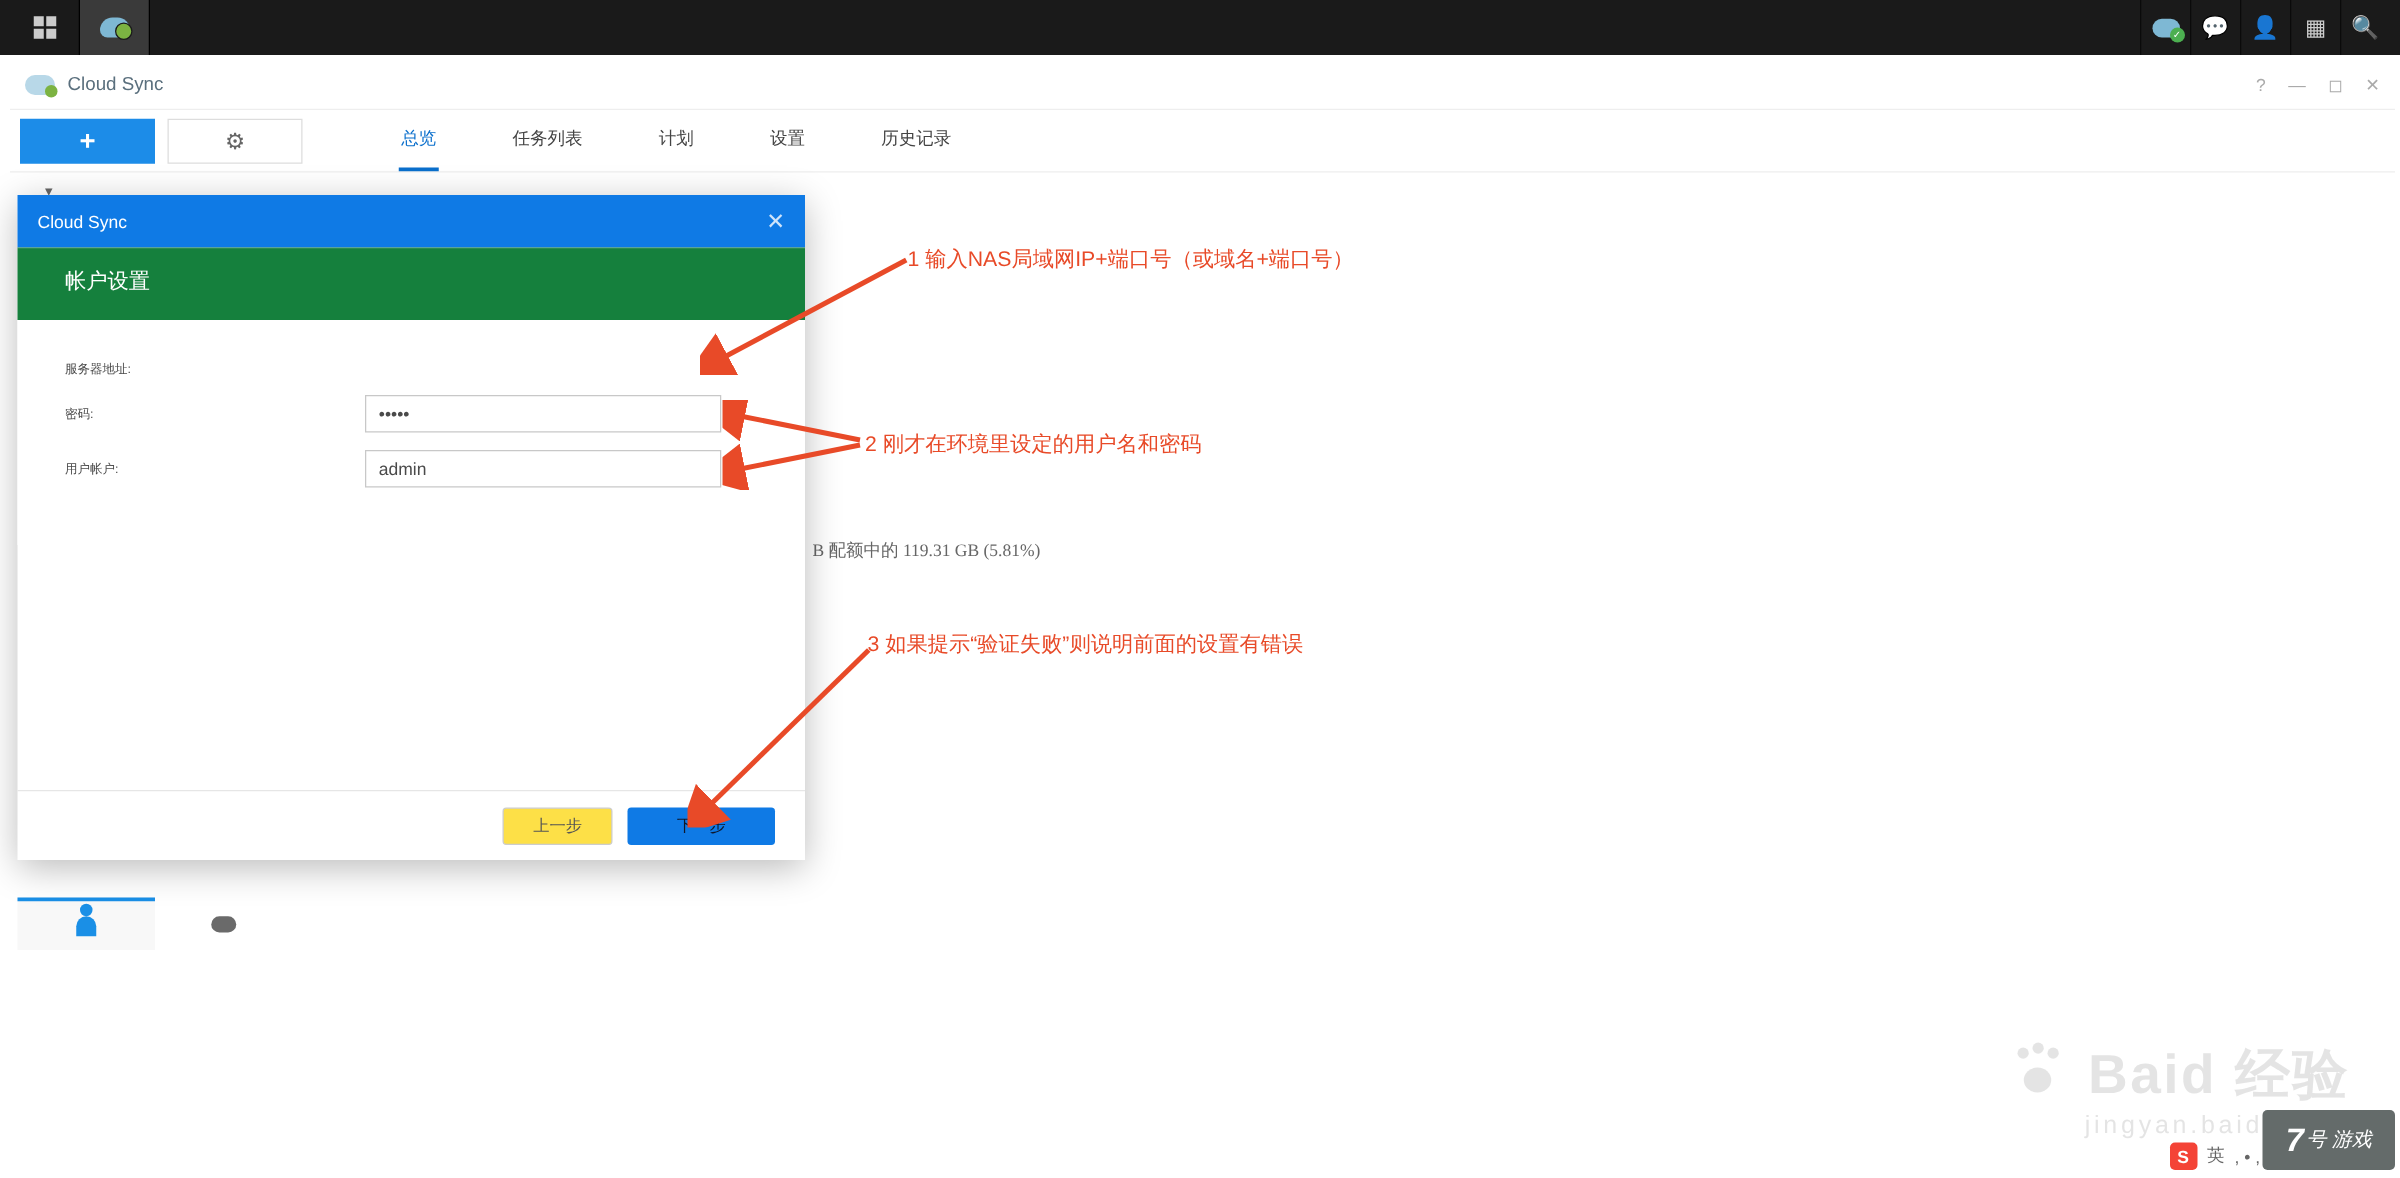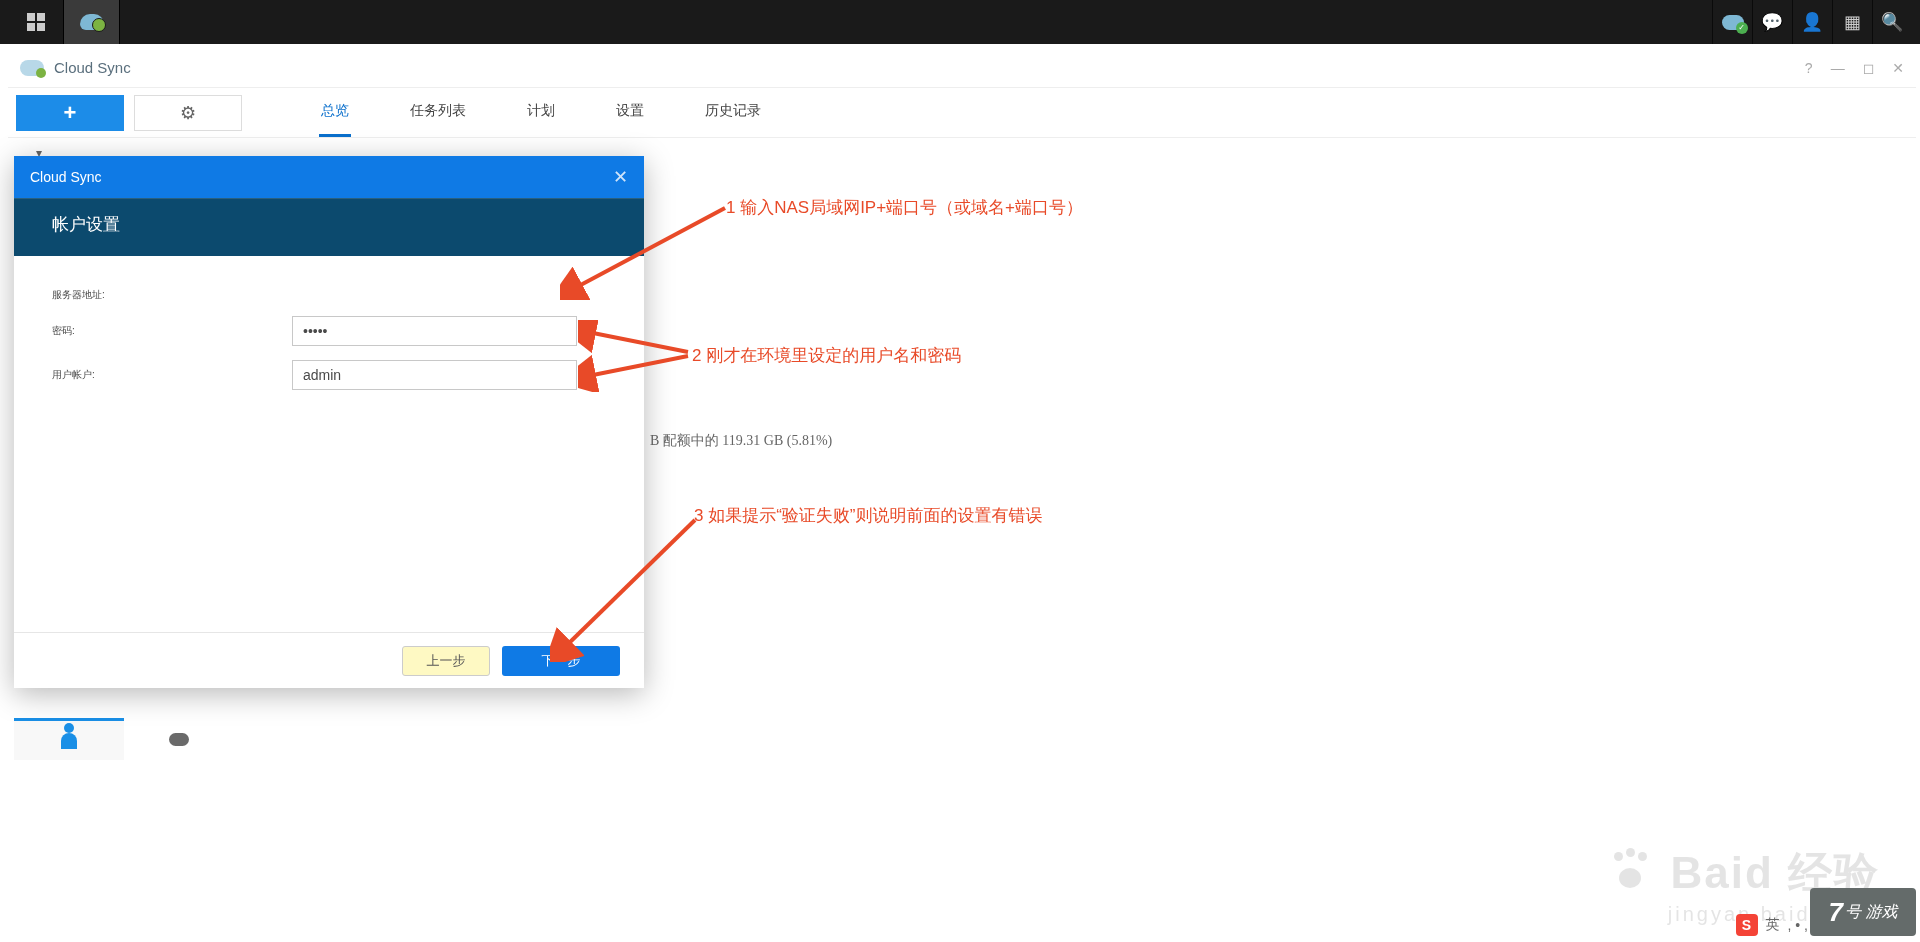--- a/index.html
+++ b/index.html
@@ -36,47 +36,47 @@
     .btn-settings { width: 108px; height: 36px; background: #fff; border: 1px solid #ddd; color: #666; font-size: 18px; display: flex; align-items: center; justify-content: center; margin-left: 10px; }
     .tabs { display: flex; gap: 28px; margin-left: 40px; font-size: 14px; color: #444; }
     .tab { padding: 14px 2px; cursor: pointer; margin-left: 29px; }
     .tab.active { color: #0a6fcc; border-bottom: 3px solid #0a6fcc; }
     .sidebar-dropdown { position: absolute; left: 36px; top: 146px; font-size: 12px; color: #666; }
 
     
     .modal { position: absolute; left: 14px; top: 156px; width: 630px; height: 532px; background: #fff; box-shadow: 0 6px 28px rgba(0,0,0,0.28); z-index: 10; }
     .modal-header { height: 42px; background: #0f7ae5; display: flex; align-items: center; justify-content: space-between; padding: 0 16px; color: #fff; font-size: 14px; }
     .modal-close { font-size: 18px; cursor: pointer; color: #cfe4fa; }
-    .modal-subheader { height: 58px; background: #0c4a6e; padding: 14px 38px 4px; color: #fff; font-size: 17px; font-weight: 500; border-top: 1px solid rgba(255,255,255,0.12); }
+    .modal-subheader { height: 58px; background: #15803d; padding: 14px 38px 4px; color: #fff; font-size: 17px; font-weight: 500; border-top: 1px solid rgba(255,255,255,0.12); }
     .modal-body { padding: 32px 38px; background: #fff; }
     .form-row { display: flex; align-items: center; margin-bottom: 14px; }
     .form-label { width: 240px; color: #4a4a4a; font-size: 10px; }
     .form-input { width: 285px; height: 30px; border: 1px solid #c8c8c8; padding: 0 10px; font-size: 14px; color: #4a4a4a; }
     .form-input.focused { border: 1px solid #1a8fe6; box-shadow: 0 0 0 1px #1a8fe6; }
     .modal-footer { position: absolute; bottom: 0; left: 0; right: 0; height: 56px; border-top: 1px solid #e6e6e6; display: flex; align-items: center; justify-content: flex-end; padding: 0 24px; gap: 12px; }
-    .btn-prev { width: 88px; height: 30px; background: #fef9c3; border: 1px solid #ccc; border-radius: 3px; color: #555; font-size: 13px; cursor: pointer; }
-    .btn-next { width: 118px; height: 30px; background: #0f7ae5; border: none; border-radius: 3px; color: #ffffff; font-size: 13px; cursor: pointer; }
+    .btn-prev { width: 88px; height: 30px; background: #fde047; border: 1px solid #ccc; border-radius: 3px; color: #555; font-size: 13px; cursor: pointer; }
+    .btn-next { width: 118px; height: 30px; background: #0f7ae5; border: none; border-radius: 3px; color: #0f172a; font-size: 13px; cursor: pointer; }
 
     
     .annotation { position: absolute; color: #e84a28; font-size: 17px; z-index: 20; }
     .arrow-svg { position: absolute; z-index: 15; }
 
     
     .bg-text { position: absolute; color: #666; font-size: 14px; font-family: Liberation Serif, serif; }
 
     
     .bottom-tabs { position: absolute; left: 14px; top: 718px; display: flex; }
     .bottom-tab { width: 110px; height: 42px; display: flex; align-items: center; justify-content: center; }
     .bottom-tab.active { border-top: 3px solid #1a8fe6; background: #f8f8f8; }
     .person-icon { width: 16px; height: 16px; background: #1a8fe6; border-radius: 50% 50% 0 0; position: relative;}
     .person-icon::before { content:""; position:absolute; top:-10px; left:3px; width:10px; height:10px; background:#1a8fe6; border-radius:50%;}
     .cloud-tab-icon { width: 20px; height: 13px; background: #6a6a6a; border-radius: 10px; }
 
     
-    .watermark { position: absolute; right: 40px; bottom: 16px; color: #cfcfcf; text-align: right; opacity: 0.55; pointer-events: none; }
+    .watermark { position: absolute; right: 40px; bottom: 30px; color: #cfcfcf; text-align: right; opacity: 0.55; pointer-events: none; }
     .wm-line1 { font-size: 44px; font-weight: bold; letter-spacing: 2px; }
     .wm-line2 { font-size: 20px; letter-spacing: 3px; }
     .paw-icon { display: inline-block; width: 40px; height: 40px; position: relative; margin-right: 6px; }
     .paw-icon span { position: absolute; background: #cfcfcf; border-radius: 50%; }
 
     
     .ime-bar { position: absolute; right: 112px; bottom: 6px; display: flex; align-items: center; gap: 8px; font-size: 14px; color: #666; }
     .sogou-icon { width: 22px; height: 22px; background: #f44336; color: #fff; border-radius: 4px; display: flex; align-items: center; justify-content: center; font-weight: bold; font-size: 14px; }
     
     

